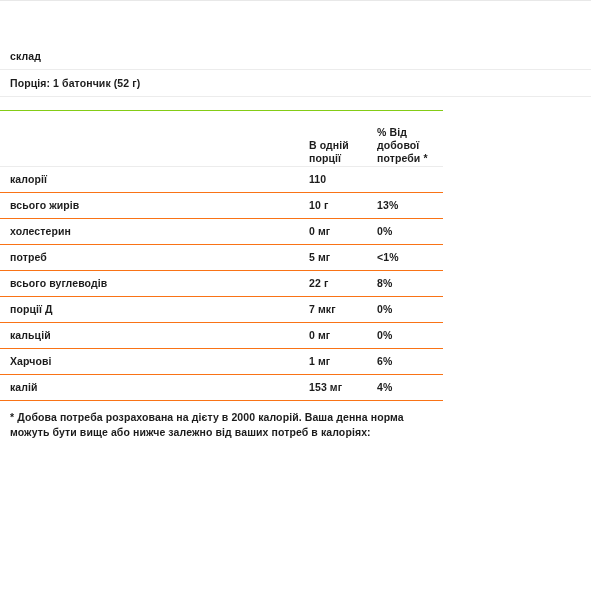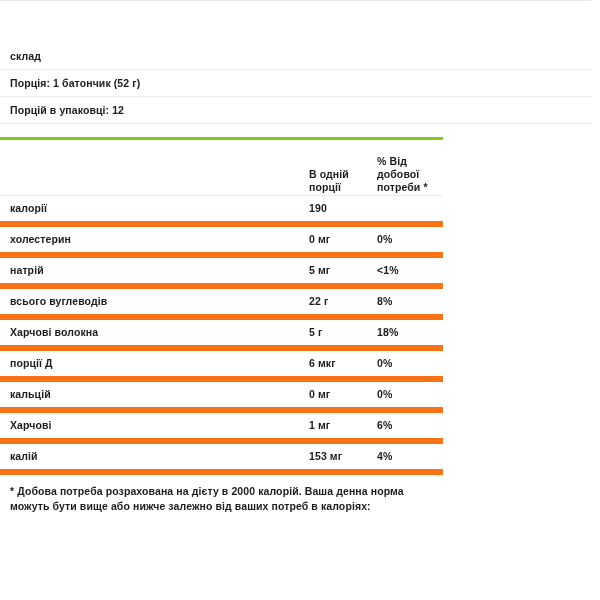--- a/index.html
+++ b/index.html
@@ -60,27 +60,27 @@
     vertical-align: bottom;
     padding: 0;
     letter-spacing: .1px;
   }
   .nutri-table thead th {
     height: 54px;
     vertical-align: bottom;
     padding-bottom: 1px;
     line-height: 13px;
     border-bottom: 1px solid #ececec;
-    border-top: 3px solid #84cc16;
+    border-top: 1px solid #84cc16;
   }
   .nutri-table thead th.h-label { padding-left: 10px; }
   .nutri-table tbody td {
     height: 25px;
     line-height: 25px;
-    border-bottom: 6px solid #f97316;
+    border-bottom: 1px solid #f97316;
     white-space: nowrap;
     margin-top: 25px;
   }
   .nutri-table tbody td.t-label { padding-left: 10px; }
 
   
   .footnote {
     width: 443px;
     box-sizing: border-box;
     padding: 9px 10px 9px 10px;
@@ -92,65 +92,64 @@
   }
 </style>
 </head>
 <body>
 
 <div class="page">
 
   <div class="meta-block">
     <div class="meta-row first">склад</div>
     <div class="meta-row">Порція: 1 батончик (52 г)</div>
-    <div class="meta-row">Порцій в упаковці: 12</div>
   </div>
 
   <table class="nutri-table">
     <colgroup>
       <col class="c-label">
         <col class="c-amount">
         <col class="c-dv">
     </colgroup>
     <thead>
       <tr>
         <th class="h-label"></th>
         <th>В одній порції</th>
         <th>% Від добової потреби *</th>
       </tr>
     </thead>
     <tbody id="nutri-body">
     <tr>
           <td class="t-label">калорії</td>
-          <td>190</td>
+          <td>110</td>
           <td></td>
+        </tr>
+        <tr>
+          <td class="t-label">всього жирів</td>
+          <td>10 г</td>
+          <td>13%</td>
         </tr>
         <tr>
           <td class="t-label">холестерин</td>
           <td>0 мг</td>
           <td>0%</td>
         </tr>
         <tr>
-          <td class="t-label">натрій</td>
+          <td class="t-label">потреб</td>
           <td>5 мг</td>
           <td>&lt;1%</td>
         </tr>
         <tr>
           <td class="t-label">всього вуглеводів</td>
           <td>22 г</td>
           <td>8%</td>
         </tr>
         <tr>
-          <td class="t-label">Харчові волокна</td>
-          <td>5 г</td>
-          <td>18%</td>
-        </tr>
-        <tr>
           <td class="t-label">порції Д</td>
-          <td>6 мкг</td>
+          <td>7 мкг</td>
           <td>0%</td>
         </tr>
         <tr>
           <td class="t-label">кальцій</td>
           <td>0 мг</td>
           <td>0%</td>
         </tr>
         <tr>
           <td class="t-label">Харчові</td>
           <td>1 мг</td>

